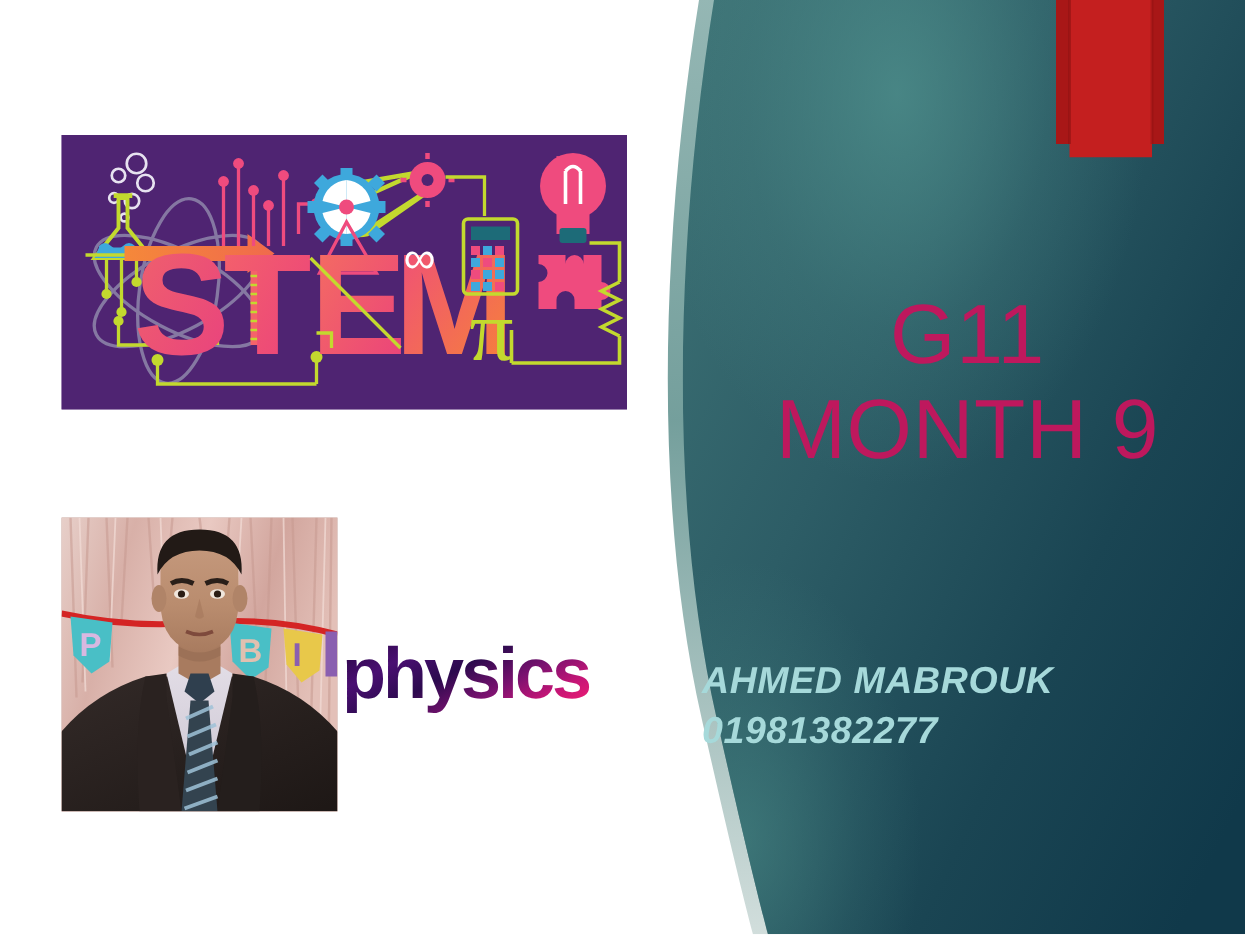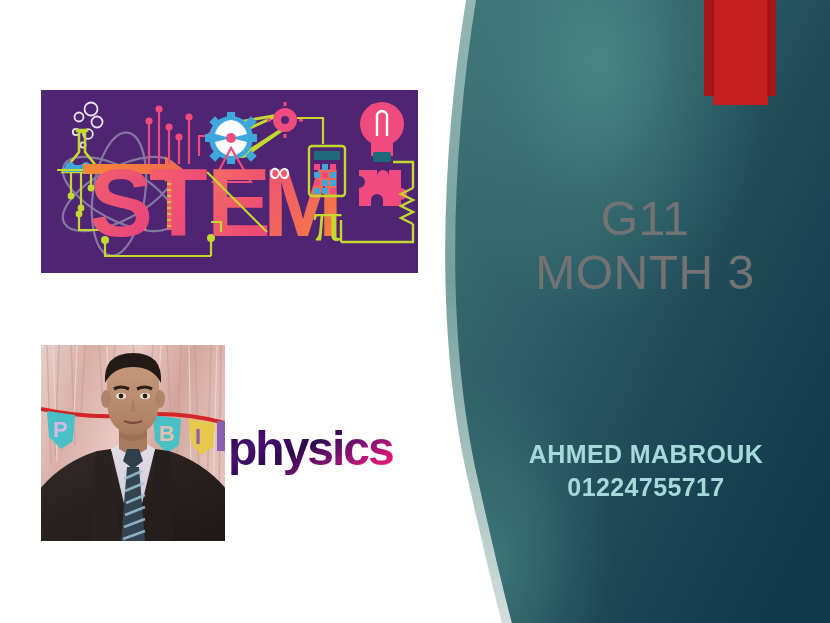--- a/index.html
+++ b/index.html
@@ -41,34 +41,35 @@
 
   
   .title-block {
     position: absolute;
     left: 470px;
     top: 192px;
     width: 350px;
     text-align: center;
   }
   .title-line {
-    color: #737373;
-    font-size: 48px;
+    color: #be185d;
+    font-size: 56px;
     font-weight: 300;
     line-height: 1.12;
     letter-spacing: 0.5px;
     white-space: nowrap;
   }
 
   .subtitle-block {
     position: absolute;
     left: 468px;
     top: 438px;
     width: 356px;
-    text-align: center;
+    text-align: left;
+    font-style: italic;
   }
   .subtitle-line {
     color: #a6d9da;
     font-size: 25px;
     font-weight: bold;
     line-height: 1.32;
     letter-spacing: 0.4px;
     white-space: nowrap;
   }
 
@@ -158,26 +159,26 @@
 
       <rect x="13" y="0" width="55" height="105" fill="#c41f1f"></rect>
 
       <rect x="12" y="0" width="2" height="96" fill="#8f1212" opacity="0.6"></rect>
       <rect x="67" y="0" width="2" height="96" fill="#8f1212" opacity="0.45"></rect>
     </svg>
   </div>
 
   <div class="title-block">
     <div class="title-line">G11</div>
-    <div class="title-line">MONTH 3</div>
+    <div class="title-line">MONTH 9</div>
   </div>
 
   <div class="subtitle-block">
     <div class="subtitle-line">AHMED MABROUK</div>
-    <div class="subtitle-line">01224755717</div>
+    <div class="subtitle-line">01981382277</div>
   </div>
 
   <div class="stem-img">
     <svg width="377" height="183" viewBox="0 0 377 183" xmlns="http://www.w3.org/2000/svg">
       <defs>
         <linearGradient id="gS" x1="0" y1="0" x2="1" y2="1">
           <stop offset="0%" stop-color="#f0636b"></stop>
             <stop offset="100%" stop-color="#e8407f"></stop>
         </linearGradient>
         <linearGradient id="gT" x1="0" y1="0" x2="1" y2="1">

